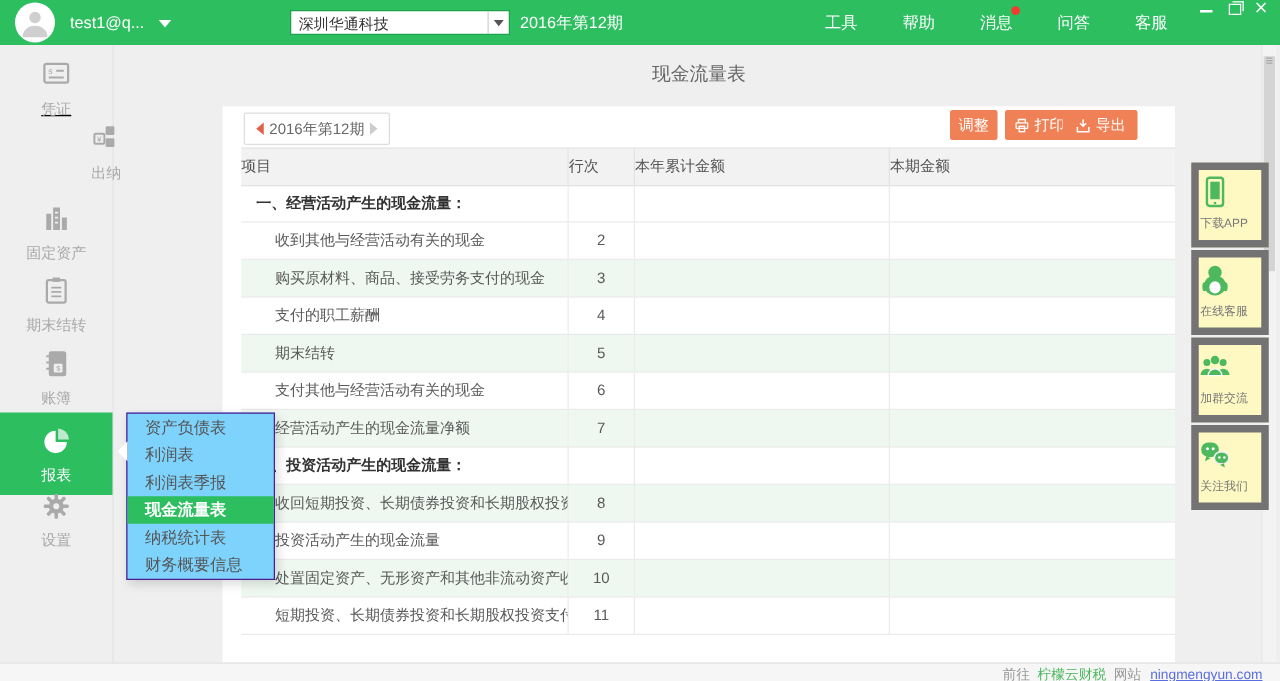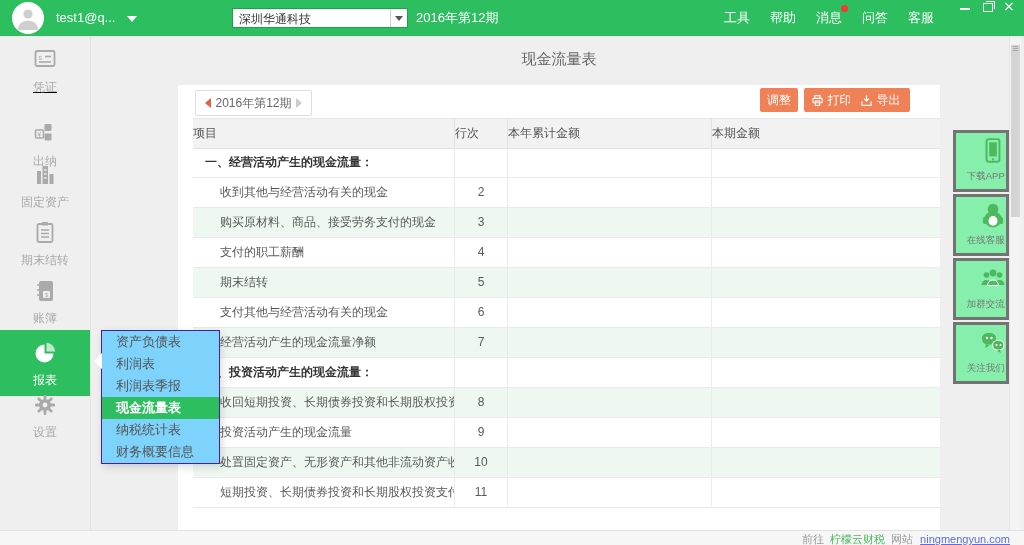--- a/index.html
+++ b/index.html
@@ -8,21 +8,21 @@
   
   .topbar{position:absolute;left:0;top:0;width:1024px;height:36px;background:#2dbe60;z-index:30}
   .avatar{position:absolute;left:12px;top:2px;width:32px;height:32px;border-radius:50%;background:#fff;overflow:hidden}
   .avatar svg{display:block;margin:4px auto 0}
   .tb-user{position:absolute;left:56px;top:0;height:36px;line-height:36px;color:#fff;font-size:13px;cursor:pointer}
   .tb-user .caret{display:inline-block;margin-left:8px;width:0;height:0;border-left:5px solid transparent;border-right:5px solid transparent;border-top:6px solid #fff;vertical-align:middle}
   .tb-select{position:absolute;left:232px;top:8px;width:176px;height:20px;background:#fff;border:1px solid #1fa14c;font-size:12px;color:#333;line-height:20px;padding-left:6px;box-sizing:border-box;cursor:pointer}
   .tb-select .sel-caret{position:absolute;right:0;top:0;width:16px;height:18px;border-left:1px solid #cfcfcf}
   .tb-select .sel-caret i{position:absolute;left:4px;top:7px;width:0;height:0;border-left:4px solid transparent;border-right:4px solid transparent;border-top:5px solid #555}
   .tb-period{position:absolute;left:416px;top:0;height:36px;line-height:36px;color:#fff;font-size:13px}
-  .tb-menu{position:absolute;right:90px;top:0;height:36px;display:flex;align-items:center;gap:20px}
+  .tb-menu{position:absolute;right:90px;top:0;height:36px;display:flex;align-items:center;gap:36px}
   .tb-item{position:relative;color:#fff;font-size:13px;cursor:pointer}
   .tb-item .dot{position:absolute;right:-6px;top:-4px;width:7px;height:7px;border-radius:50%;background:#f43b2d}
   .win-ctrls{position:absolute;right:6px;top:0;display:flex;gap:4px}
   .wbtn{width:18px;height:15px;position:relative;cursor:pointer}
   .wbtn .min{position:absolute;left:4px;top:8px;width:10px;height:2px;background:#fff}
   .wbtn .res{position:absolute;left:5px;top:3px;width:8px;height:7px;border:1px solid #fff}
   .wbtn .res:before{content:"";position:absolute;left:2px;top:-3px;width:8px;height:7px;border:1px solid #fff;border-bottom:none;border-left:none}
   .wbtn .cls{position:absolute;left:3px;top:-1px;color:#fff;font-size:14px;line-height:15px;font-family:"DejaVu Sans",sans-serif}
   
   .sidebar{position:absolute;left:0;top:36px;width:90px;height:509px;background:#efefef;border-right:1px solid #e3e3e3;z-index:20}
@@ -54,21 +54,21 @@
   .thead>div{background:#f2f2f2;border-top:1px solid #e6e6e6;border-bottom:1px solid #e2e2e2;border-right:1px solid #e2e2e2;line-height:29px;font-size:12px;color:#555;text-align:left}
   .thead>div:last-child{border-right:none}
   .trow>div{border-bottom:1px solid #ecebeb;border-right:1px solid #ecebeb;line-height:29px;font-size:12px;color:#595959;overflow:hidden;white-space:nowrap;box-sizing:border-box}
   .trow>div:last-child{border-right:none}
   .trow.alt>div{background:#eef8f0}
   .trow .c0{padding-left:27px}
   .trow.section .c0{padding-left:12px;font-weight:bold;color:#333}
   .trow .c1{text-align:center}
   
   .widgets{position:absolute;left:953px;top:130px;width:52px;z-index:15}
-  .wcard{width:50px;height:56px;background:#86efac;border:3px solid #737373;margin-bottom:2px;text-align:right;cursor:pointer}
+  .wcard{width:50px;height:56px;background:#fef9c3;border:6px solid #737373;margin-bottom:2px;text-align:left;cursor:pointer}
   .wcard .ic{display:block;height:32px;padding-top:4px}
   .wcard .lbl{display:block;font-size:10px;color:#777;transform:scale(.95);white-space:nowrap}
   
   .scroll-track{position:absolute;left:1009px;top:36px;width:11px;height:494px;background:#f3f3f3;border-left:1px solid #e6e6e6;z-index:5}
   .scroll-thumb{position:absolute;left:1px;top:9px;width:9px;height:172px;background:#d4d4d4;cursor:pointer}
   .scroll-thumb i{display:block;width:5px;height:1px;background:#a9a9a9;margin:1px auto 0}
   .scroll-thumb .grip{padding-top:80px}
   
   .footer{position:absolute;left:0;top:530px;width:1024px;height:15px;background:#f6f6f6;border-top:1px solid #e2e2e2;z-index:25;box-sizing:border-box}
   .footer .inner{position:absolute;right:14px;top:1px;font-size:11px;color:#999}
@@ -119,21 +119,21 @@
 <div class="sidebar" id="sidebar">
     <div class="side-item" style="top: 9px; text-decoration: underline;">
       <span class="ic"><svg width="24" height="26" viewBox="0 0 24 26">
           <rect x="2.5" y="4" width="19" height="15" rx="1.5" fill="none" stroke="#aaaaaa" stroke-width="1.8"></rect>
           <text x="5.5" y="12.5" font-size="7" fill="#aaaaaa">s</text>
           <path d="M12 9.5h6" stroke="#aaaaaa" stroke-width="1.6"></path>
           <path d="M6 15h12" stroke="#aaaaaa" stroke-width="1.6"></path>
         </svg></span>
       <span class="lbl">凭证</span>
     </div>
-    <div class="side-item" style="top: 83px;">
+    <div class="side-item" style="top: 60px; margin-left: 40px;">
       <span class="ic"><svg width="24" height="26" viewBox="0 0 24 26">
           <rect x="11.5" y="3" width="7" height="7" rx="1" fill="#aaaaaa"></rect>
           <rect x="11.5" y="12.5" width="7" height="7" rx="1" fill="#aaaaaa"></rect>
           <rect x="2.5" y="9" width="8" height="8" rx="1" fill="none" stroke="#aaaaaa" stroke-width="1.6"></rect>
           <text x="4.5" y="15.5" font-size="6.5" fill="#aaaaaa">¥</text>
         </svg></span>
       <span class="lbl">出纳</span>
     </div>
     <div class="side-item" style="top: 182px;">
       <span class="ic"><svg width="24" height="26" viewBox="0 0 24 26">

